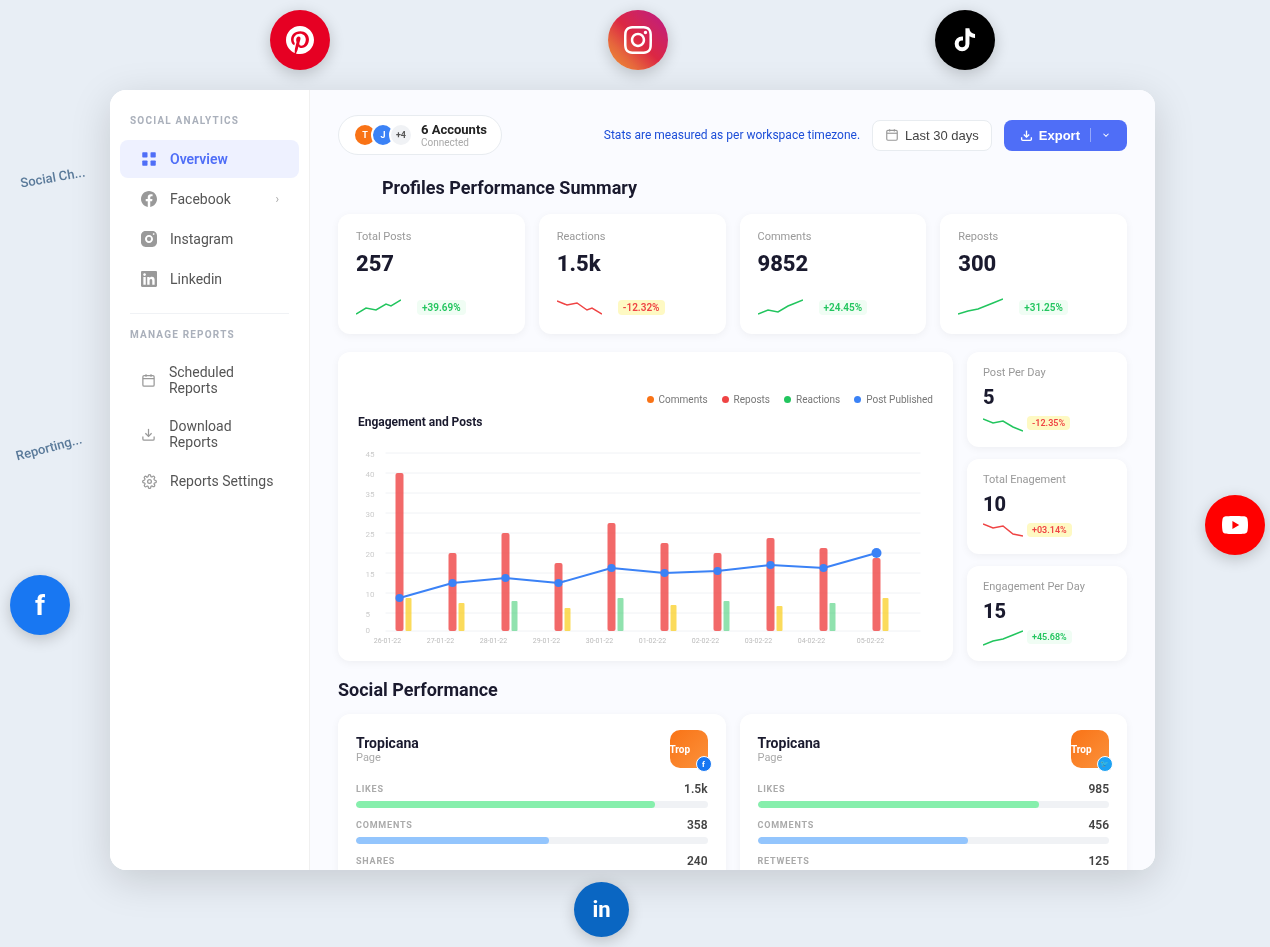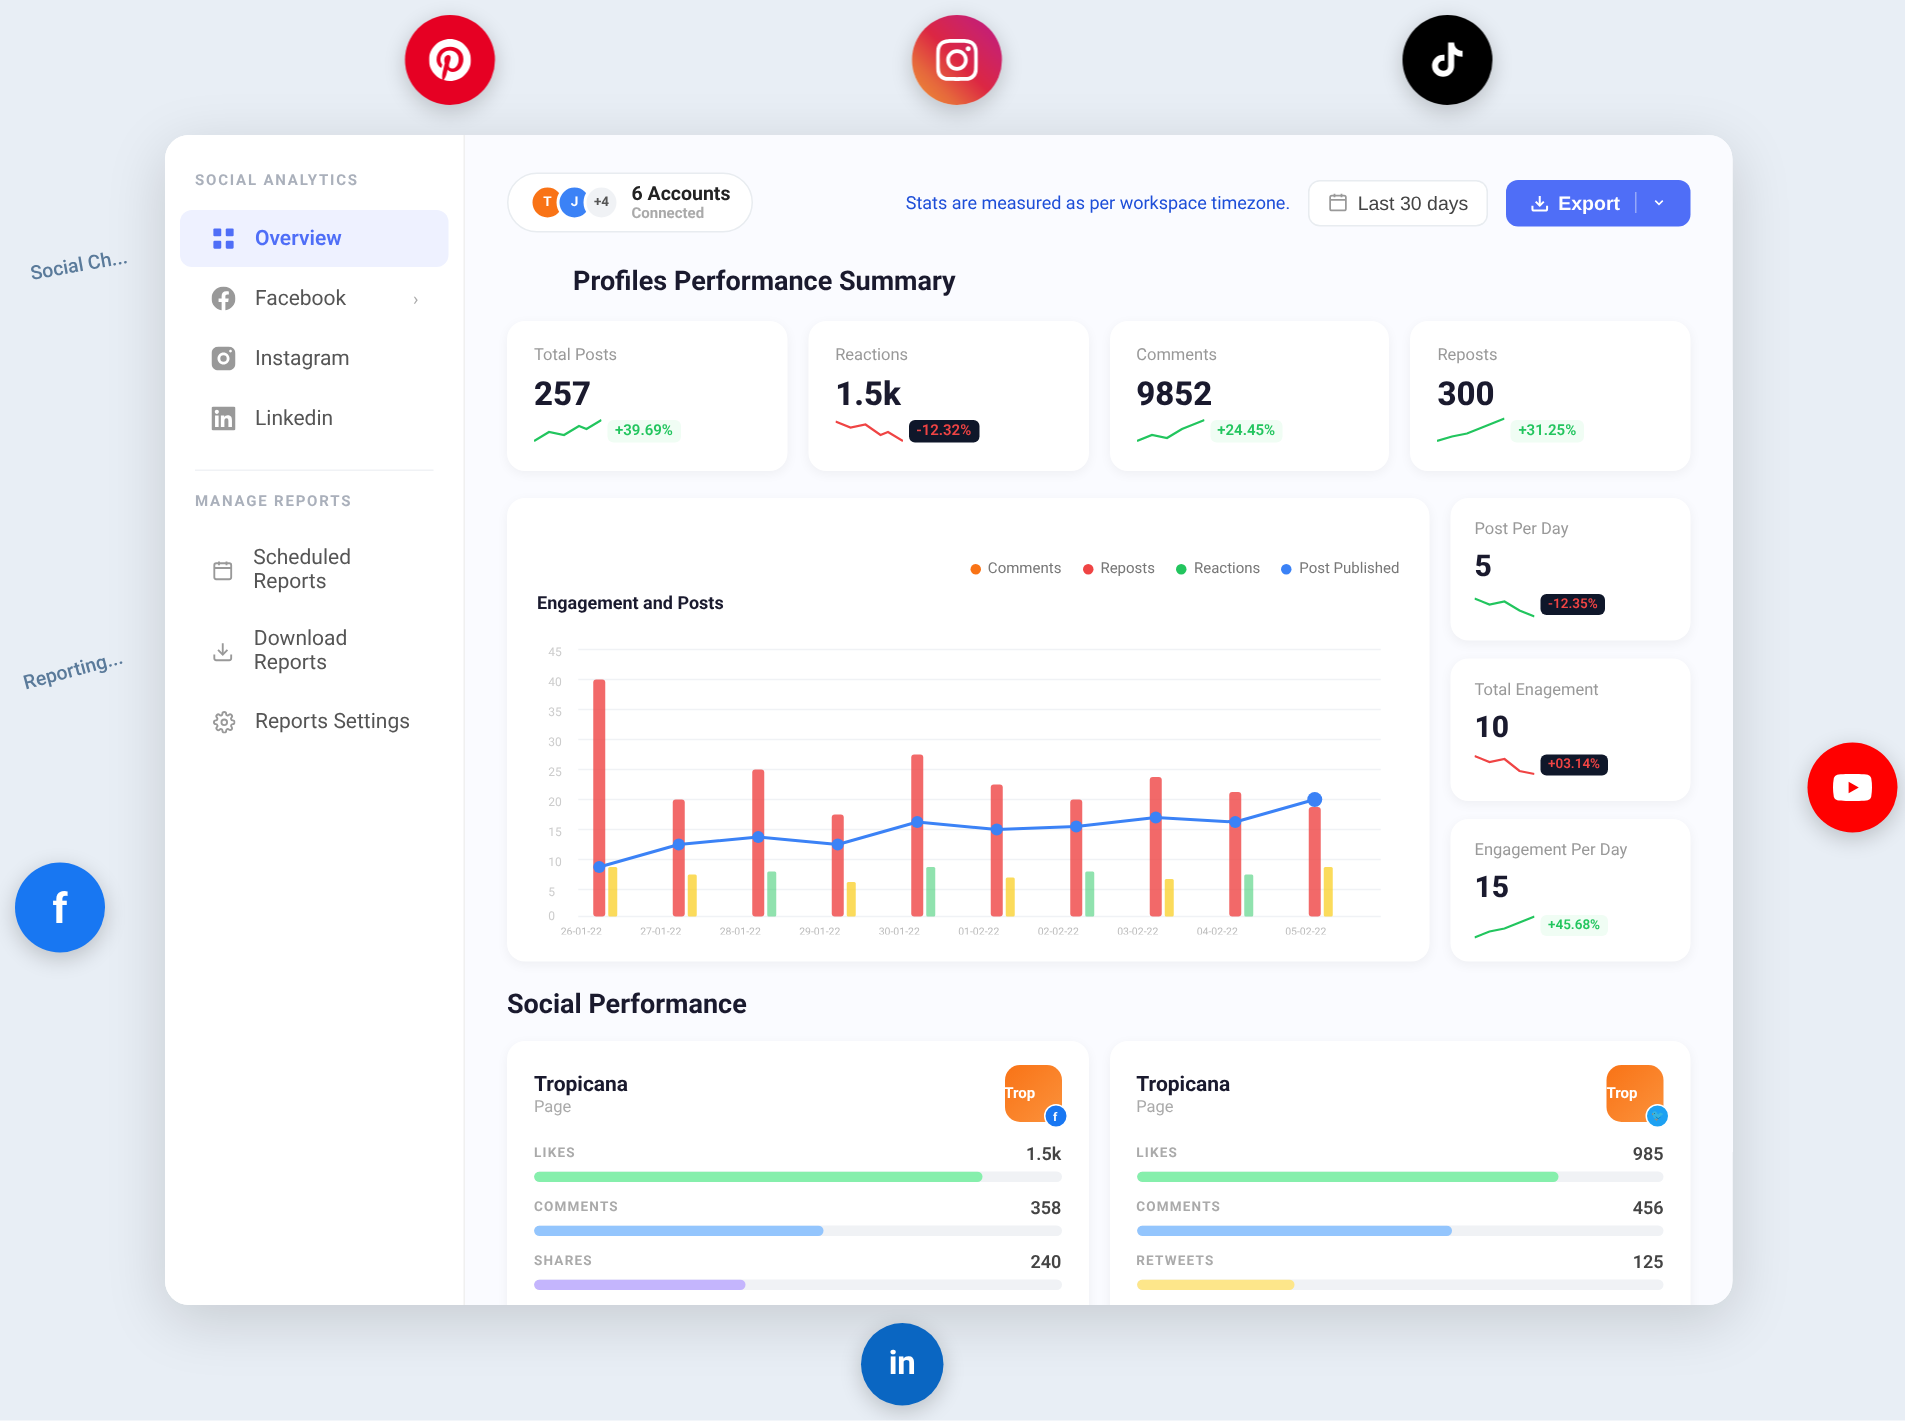--- a/index.html
+++ b/index.html
@@ -196,21 +196,20 @@
     }
 
     .accounts-info .accounts-num {
       font-size: 13px;
       font-weight: 700;
       color: #222;
     }
     .accounts-info .accounts-sub {
       font-size: 10px;
       color: #aaa;
-      font-weight: bold;
     }
 
     .header-spacer { flex: 1; }
 
     .timezone-text {
       font-size: 12px;
       color: #1d4ed8;
     }
 
     .date-range-btn {
@@ -278,37 +277,37 @@
 
     .stat-card .stat-value {
       font-size: 22px;
       font-weight: 800;
       color: #1a1a2e;
     }
 
     .stat-card .stat-trend {
       display: flex;
       align-items: center;
-      gap: 4px;
-      margin-top: 0;
+      gap: 16px;
+      margin-top: 20px;
     }
 
     .trend-line {
       width: 45px;
       height: 22px;
     }
 
     .trend-badge {
       font-size: 10px;
       font-weight: 600;
       padding: 2px 5px;
       border-radius: 4px;
     }
     .trend-up { color: #22c55e; background: #f0fdf4; }
-    .trend-down { color: #ef4444; background: #0f172a; }
+    .trend-down { color: #ef4444; background: #fef9c3; }
 
     
     .chart-section {
       display: flex;
       gap: 14px;
       margin-bottom: 18px;
     }
 
     .chart-card {
       flex: 1;

